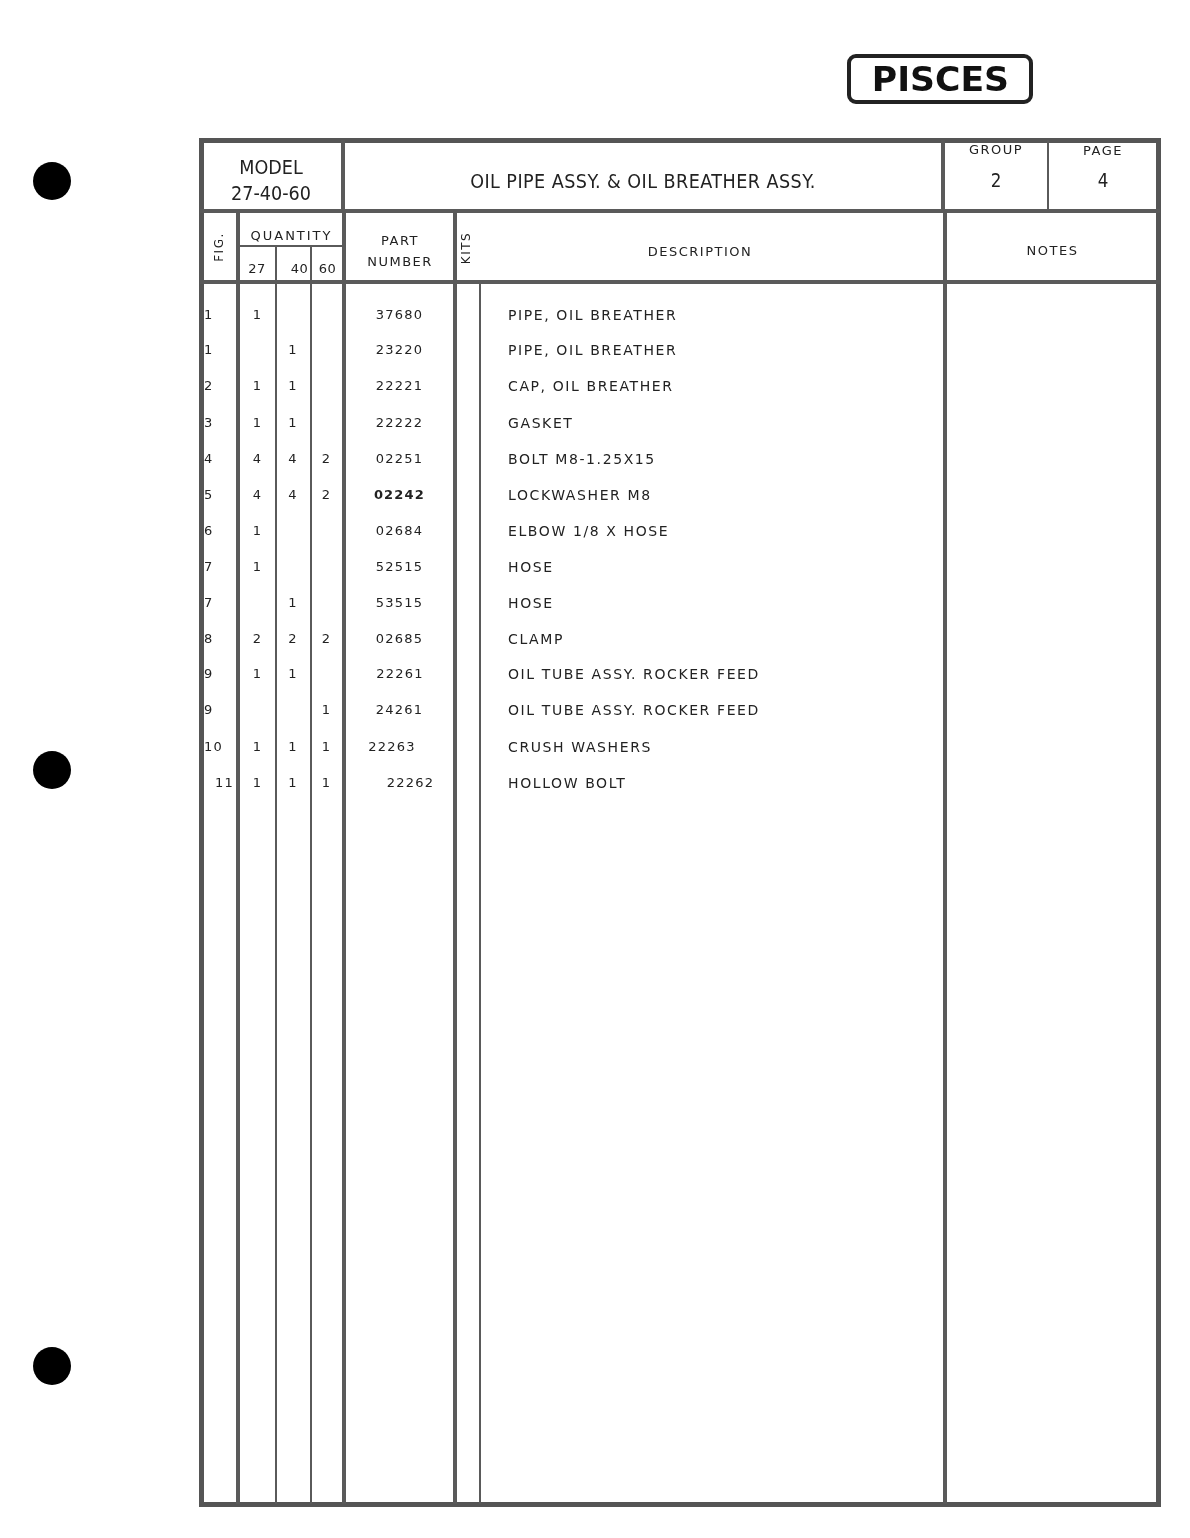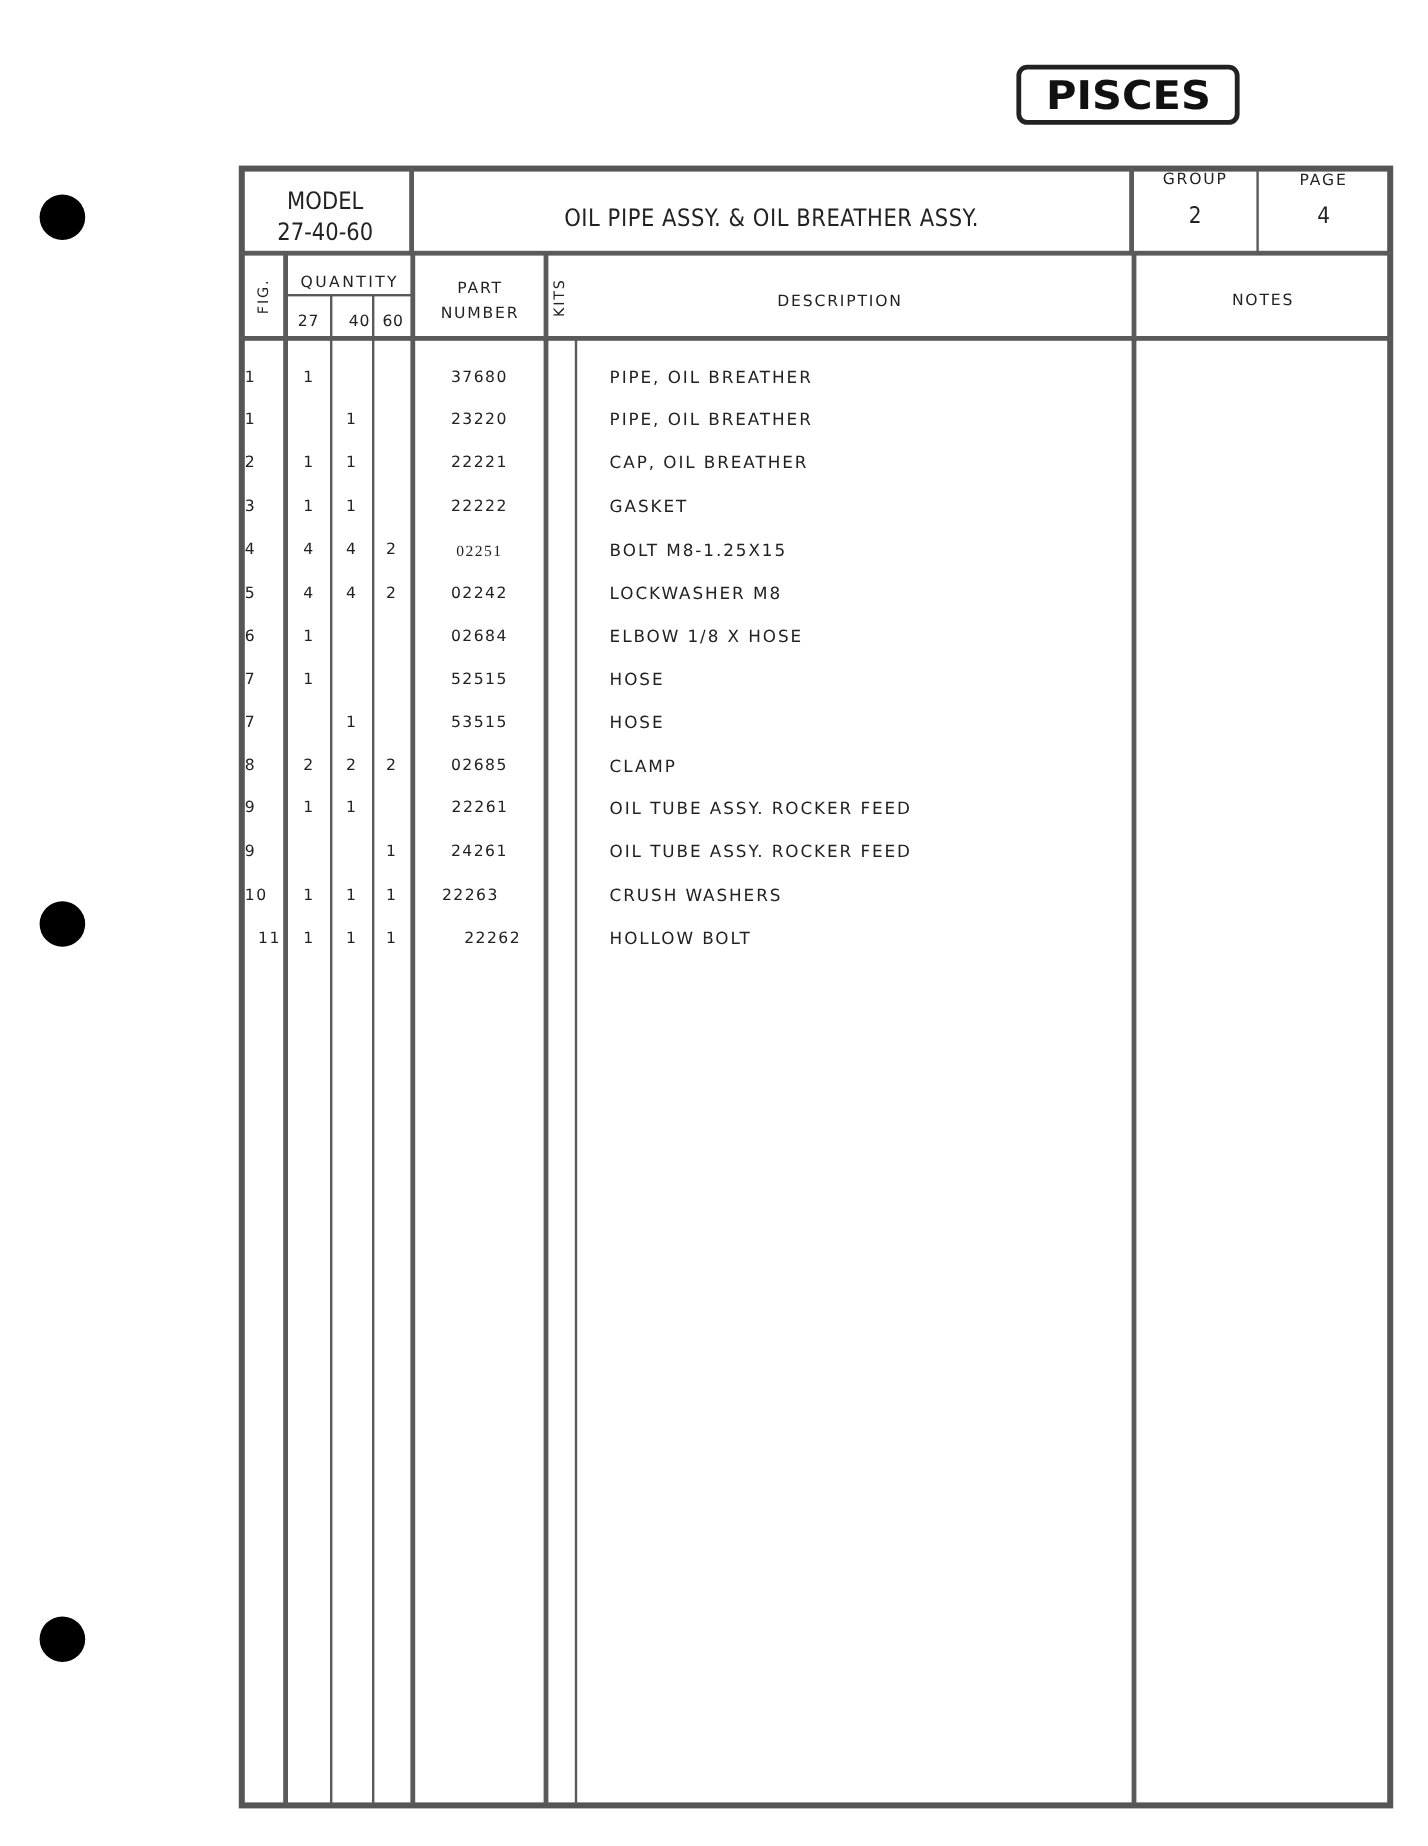--- a/index.html
+++ b/index.html
@@ -127,29 +127,29 @@
     <div class="cell" style="left:276px; top:415px; width:34px;">1</div>
     <div class="cell" style="left:311px; top:415px; width:31px;"></div>
     <div class="cell" style="left:346px; top:415px; width:107px;">22222</div>
     <div class="desc" style="top:415px;">GASKET</div>
   </div>
   <div>
     <div class="cell" style="left:204px; top:451px; width:22px; text-align:left;">4</div>
     <div class="cell" style="left:240px; top:451px; width:35px;">4</div>
     <div class="cell" style="left:276px; top:451px; width:34px;">4</div>
     <div class="cell" style="left:311px; top:451px; width:31px;">2</div>
-    <div class="cell" style="left:346px; top:451px; width:107px;font-family:Liberation Serif, serif;">02251</div>
+    <div class="cell" style="left:346px; top:451px; width:107px;">02251</div>
     <div class="desc" style="top:451px;">BOLT M8-1.25X15</div>
   </div>
   <div>
     <div class="cell" style="left:204px; top:487px; width:22px; text-align:left;">5</div>
     <div class="cell" style="left:240px; top:487px; width:35px;">4</div>
     <div class="cell" style="left:276px; top:487px; width:34px;">4</div>
     <div class="cell" style="left:311px; top:487px; width:31px;">2</div>
-    <div class="cell" style="left:346px; top:487px; width:107px;">02242</div>
+    <div class="cell" style="left:346px; top:487px; width:107px;font-weight:bold;">02242</div>
     <div class="desc" style="top:487px;">LOCKWASHER M8</div>
   </div>
   <div>
     <div class="cell" style="left:204px; top:523px; width:22px; text-align:left;">6</div>
     <div class="cell" style="left:240px; top:523px; width:35px;">1</div>
     <div class="cell" style="left:276px; top:523px; width:34px;"></div>
     <div class="cell" style="left:311px; top:523px; width:31px;"></div>
     <div class="cell" style="left:346px; top:523px; width:107px;">02684</div>
     <div class="desc" style="top:523px;">ELBOW 1/8 X HOSE</div>
   </div>

